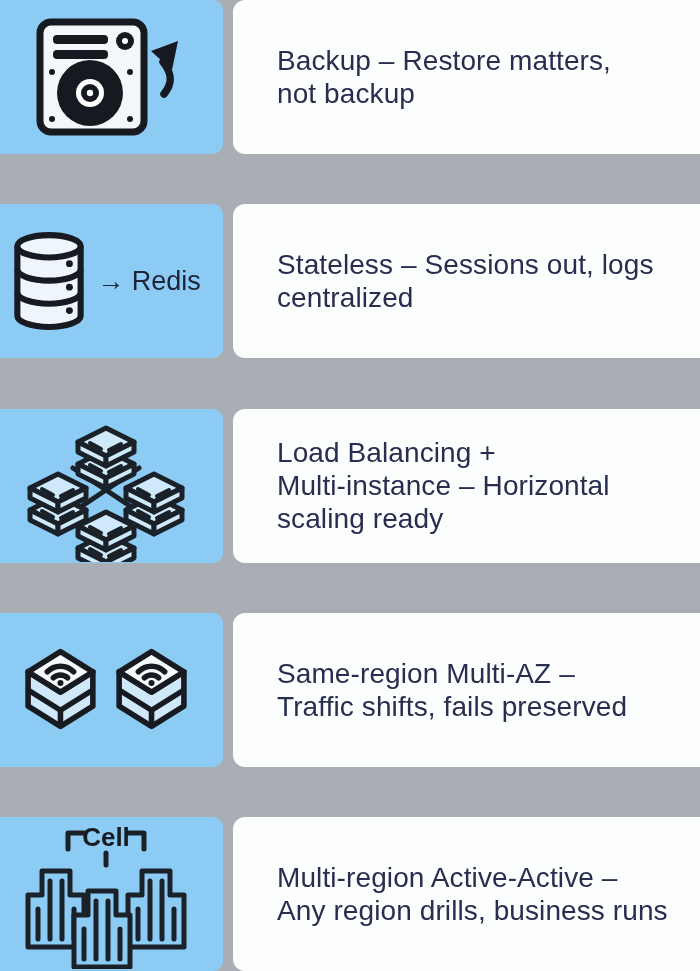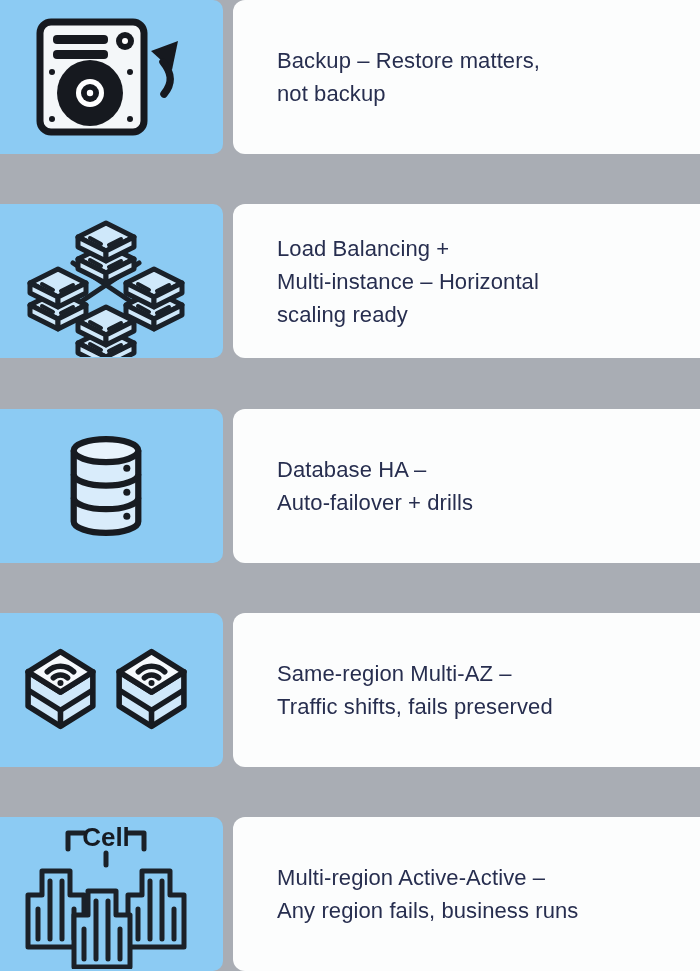--- a/index.html
+++ b/index.html
@@ -25,21 +25,21 @@
   }
   .card{
     flex:1;margin-right:-14px;
     background:#fcfdfd;
     border-radius:12px;
     display:flex;align-items:center;
     padding-left:44px;box-sizing:border-box;
   }
   .card-text{
     margin:0;
-    font-size:22px;line-height:33px;
+    font-size:28px;line-height:33px;
     font-weight:500;
     color:#272e4f;
     white-space:pre-line;
     letter-spacing:0.1px;
   }
   .icon-caption{
     font-size:27px;font-weight:500;color:#1f2538;
     white-space:nowrap;
   }
   svg{display:block;}
@@ -68,20 +68,38 @@
         <path d="M121 34 L148 24 L142 53 Z" fill="#16191f"></path>
         <path d="M133 45 C141 55 144 65 134 77" stroke="#16191f" stroke-width="7.5" fill="none" stroke-linecap="round"></path>
       </svg>
     </div>
     <div class="card">
       <p class="card-text">Backup – Restore matters,
 not backup</p>
     </div>
   </div>
 
+  <div class="row">
+    <div class="panel">
+      <svg width="78" height="98" viewBox="0 0 76 96">
+        <path d="M7 14 V82 a31 11 0 0 0 62 0 V14" fill="#eef6fc" stroke="#171b21" stroke-width="6"></path>
+        <ellipse cx="38" cy="14" rx="31" ry="11" fill="#eef6fc" stroke="#171b21" stroke-width="6"></ellipse>
+        <path d="M7 36.6 a31 11 0 0 0 62 0" fill="none" stroke="#171b21" stroke-width="6"></path>
+        <path d="M7 59.3 a31 11 0 0 0 62 0" fill="none" stroke="#171b21" stroke-width="6"></path>
+        <circle cx="58" cy="31" r="3.4" fill="#171b21"></circle>
+        <circle cx="58" cy="54" r="3.4" fill="#171b21"></circle>
+        <circle cx="58" cy="77" r="3.4" fill="#171b21"></circle>
+      </svg>
+      <span class="icon-caption">→ Redis</span>
+    </div>
+    <div class="card">
+      <p class="card-text">Stateless – Sessions out, logs
+centralized</p>
+    </div>
+  </div>
 
   <div class="row">
     <div class="panel">
       <svg width="190" height="152" viewBox="0 0 190 152">
         <defs>
           <g id="slab" stroke="#1a2129" stroke-width="5" stroke-linejoin="round">
             <path d="M0 -14 L28 0 L0 14 L-28 0 Z" fill="#cfe8fa"></path>
             <path d="M-28 0 V10 L0 24 V14 Z" fill="#cfe8fa"></path>
             <path d="M28 0 V10 L0 24 V14 Z" fill="#cfe8fa"></path>
             <path d="M-16 1 l11 6 M3 8 l12 -6" fill="none" stroke-width="4" stroke-linecap="round"></path>
@@ -98,37 +116,20 @@
         <use href="#node" transform="translate(95,116)"></use>
       </svg>
     </div>
     <div class="card">
       <p class="card-text">Load Balancing +
 Multi-instance – Horizontal
 scaling ready</p>
     </div>
   </div>
 
-  <div class="row">
-    <div class="panel">
-      <svg width="84" height="100" viewBox="0 0 76 96">
-        <path d="M7 14 V82 a31 11 0 0 0 62 0 V14" fill="#d9ecfb" stroke="#171b21" stroke-width="6"></path>
-        <ellipse cx="38" cy="14" rx="31" ry="11" fill="#e8f3fc" stroke="#171b21" stroke-width="6"></ellipse>
-        <path d="M7 36.6 a31 11 0 0 0 62 0" fill="none" stroke="#171b21" stroke-width="6"></path>
-        <path d="M7 59.3 a31 11 0 0 0 62 0" fill="none" stroke="#171b21" stroke-width="6"></path>
-        <circle cx="58" cy="31" r="3.4" fill="#171b21"></circle>
-        <circle cx="58" cy="54" r="3.4" fill="#171b21"></circle>
-        <circle cx="58" cy="77" r="3.4" fill="#171b21"></circle>
-      </svg>
-    </div>
-    <div class="card">
-      <p class="card-text">Database HA –
-Auto-failover + drills</p>
-    </div>
-  </div>
 
   <div class="row">
     <div class="panel">
       <svg width="172" height="100" viewBox="0 0 170 96">
         <defs>
           <g id="azbox" stroke="#171b21" stroke-width="5.5" stroke-linejoin="round">
             <path d="M6 24 L6 58 L38 78 L70 58 L70 24 L38 44 Z" fill="#cfe8fa"></path>
             <path d="M38 4 L70 24 L38 44 L6 24 Z" fill="#f6fafd"></path>
             <path d="M6 42 L38 62 L70 42" fill="none"></path>
             <path d="M38 62 V78" fill="none"></path>
@@ -159,17 +160,17 @@
           <path d="M112 128 V76 H126 V52 H154 V76 H168 V128 Z"></path>
           <path d="M122 120 V90 M134 120 V62 M146 120 V62 M158 120 V90"></path>
           <path d="M58 148 V96 H72 V72 H100 V96 H114 V148 Z" fill="#8ccbf3"></path>
           <path d="M68 140 V110 M80 140 V82 M92 140 V82 M104 140 V110"></path>
         </g>
         <text x="90" y="27" text-anchor="middle" font-size="26" font-weight="600" fill="#161b22">Cell</text>
       </svg>
     </div>
     <div class="card">
       <p class="card-text">Multi-region Active-Active –
-Any region fails, business runs</p>
+Any region drills, business runs</p>
     </div>
   </div>
 
 </div>
 
 </body></html>

